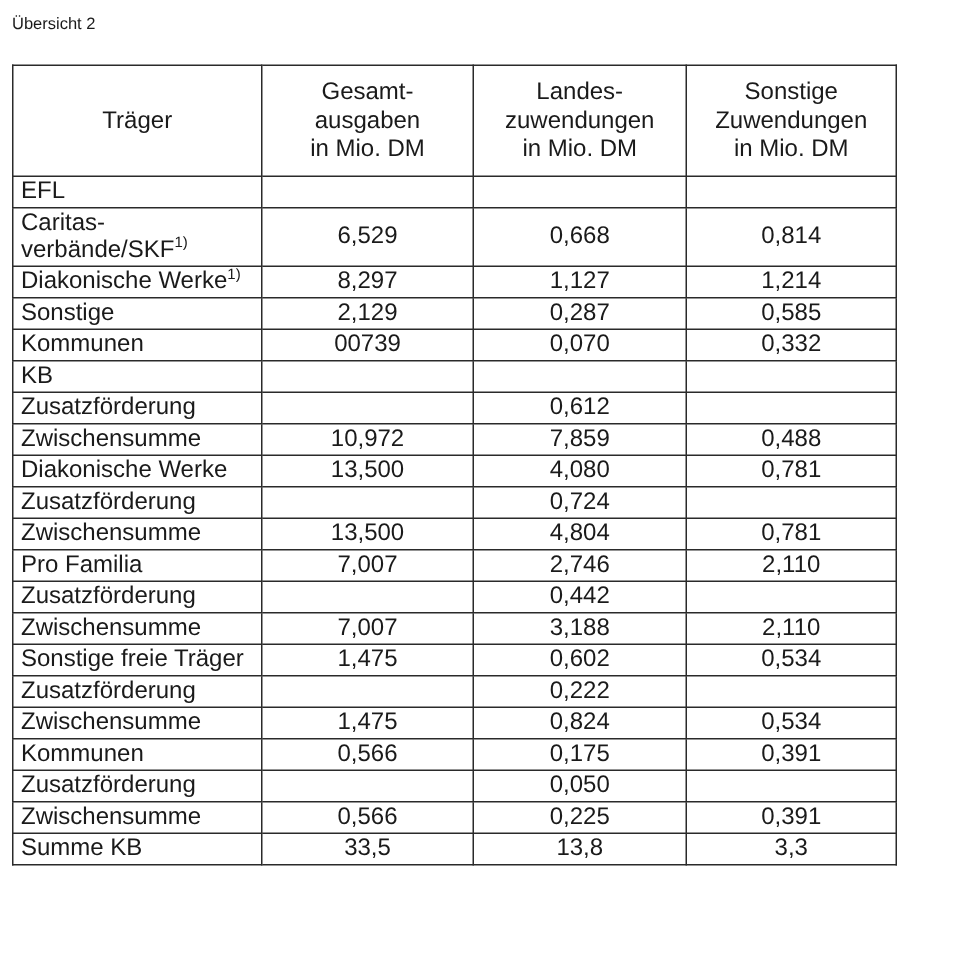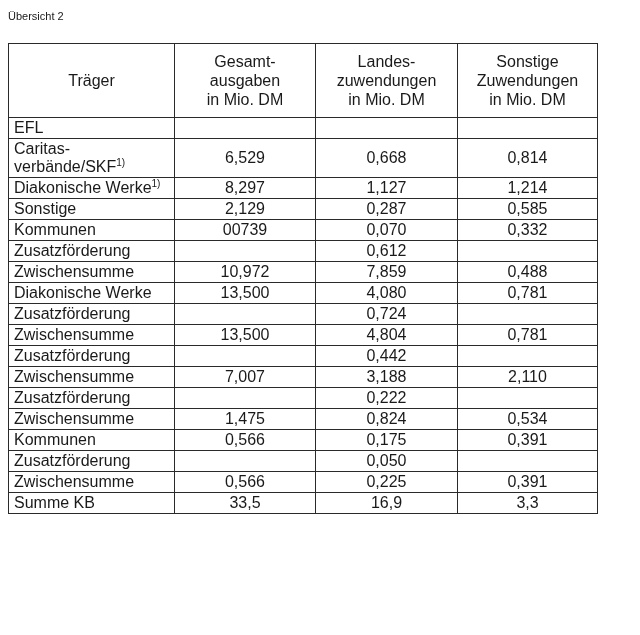--- a/index.html
+++ b/index.html
@@ -113,20 +113,26 @@
   </tr>
 
   <tr>
     <td class="c-label"><span class="lbl">Kommunen</span><sup></sup></td>
     <td class="c-num">00739</td>
     <td class="c-num">0,070</td>
     <td class="c-num">0,332</td>
   </tr>
 
 
+  <tr>
+    <td class="c-label"><span class="lbl">KB</span><sup></sup></td>
+    <td class="c-num"></td>
+    <td class="c-num"></td>
+    <td class="c-num"></td>
+  </tr>
 
 
   <tr>
     <td class="c-label"><span class="lbl">Zusatzförderung</span><sup></sup></td>
     <td class="c-num"></td>
     <td class="c-num">0,612</td>
     <td class="c-num"></td>
   </tr>
 
   <tr>
@@ -150,35 +156,47 @@
     <td class="c-num"></td>
   </tr>
 
   <tr>
     <td class="c-label"><span class="lbl">Zwischensumme</span><sup></sup></td>
     <td class="c-num">13,500</td>
     <td class="c-num">4,804</td>
     <td class="c-num">0,781</td>
   </tr>
 
+  <tr>
+    <td class="c-label"><span class="lbl">Pro Familia</span><sup></sup></td>
+    <td class="c-num">7,007</td>
+    <td class="c-num">2,746</td>
+    <td class="c-num">2,110</td>
+  </tr>
 
   <tr>
     <td class="c-label"><span class="lbl">Zusatzförderung</span><sup></sup></td>
     <td class="c-num"></td>
     <td class="c-num">0,442</td>
     <td class="c-num"></td>
   </tr>
 
   <tr>
     <td class="c-label"><span class="lbl">Zwischensumme</span><sup></sup></td>
     <td class="c-num">7,007</td>
     <td class="c-num">3,188</td>
     <td class="c-num">2,110</td>
   </tr>
 
+  <tr>
+    <td class="c-label"><span class="lbl">Sonstige freie Träger</span><sup></sup></td>
+    <td class="c-num">1,475</td>
+    <td class="c-num">0,602</td>
+    <td class="c-num">0,534</td>
+  </tr>
 
   <tr>
     <td class="c-label"><span class="lbl">Zusatzförderung</span><sup></sup></td>
     <td class="c-num"></td>
     <td class="c-num">0,222</td>
     <td class="c-num"></td>
   </tr>
 
   <tr>
     <td class="c-label"><span class="lbl">Zwischensumme</span><sup></sup></td>
@@ -204,19 +222,19 @@
   <tr>
     <td class="c-label"><span class="lbl">Zwischensumme</span><sup></sup></td>
     <td class="c-num">0,566</td>
     <td class="c-num">0,225</td>
     <td class="c-num">0,391</td>
   </tr>
 
   <tr>
     <td class="c-label"><span class="lbl">Summe KB</span><sup></sup></td>
     <td class="c-num">33,5</td>
-    <td class="c-num">16,9</td>
+    <td class="c-num">13,8</td>
     <td class="c-num">3,3</td>
   </tr>
 </tbody>
   </table>
 
 </div>
 
 </body></html>

